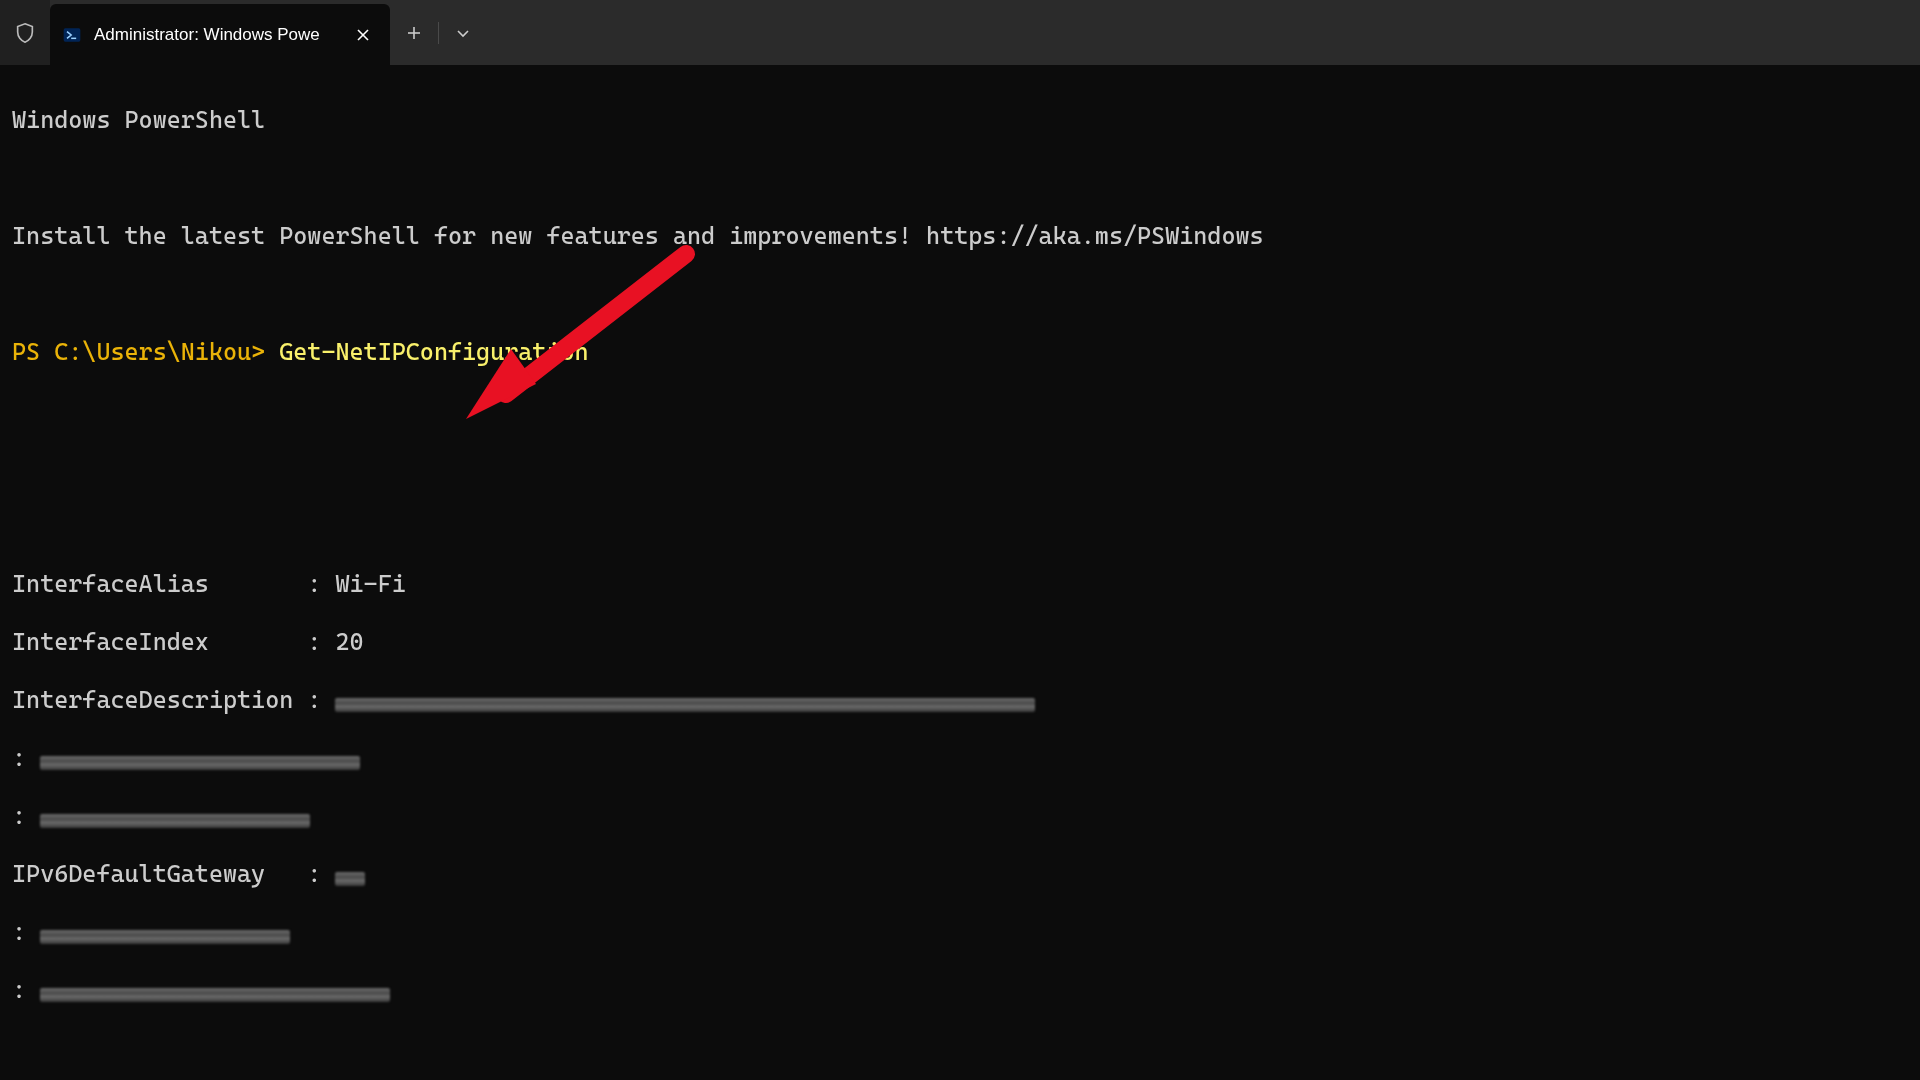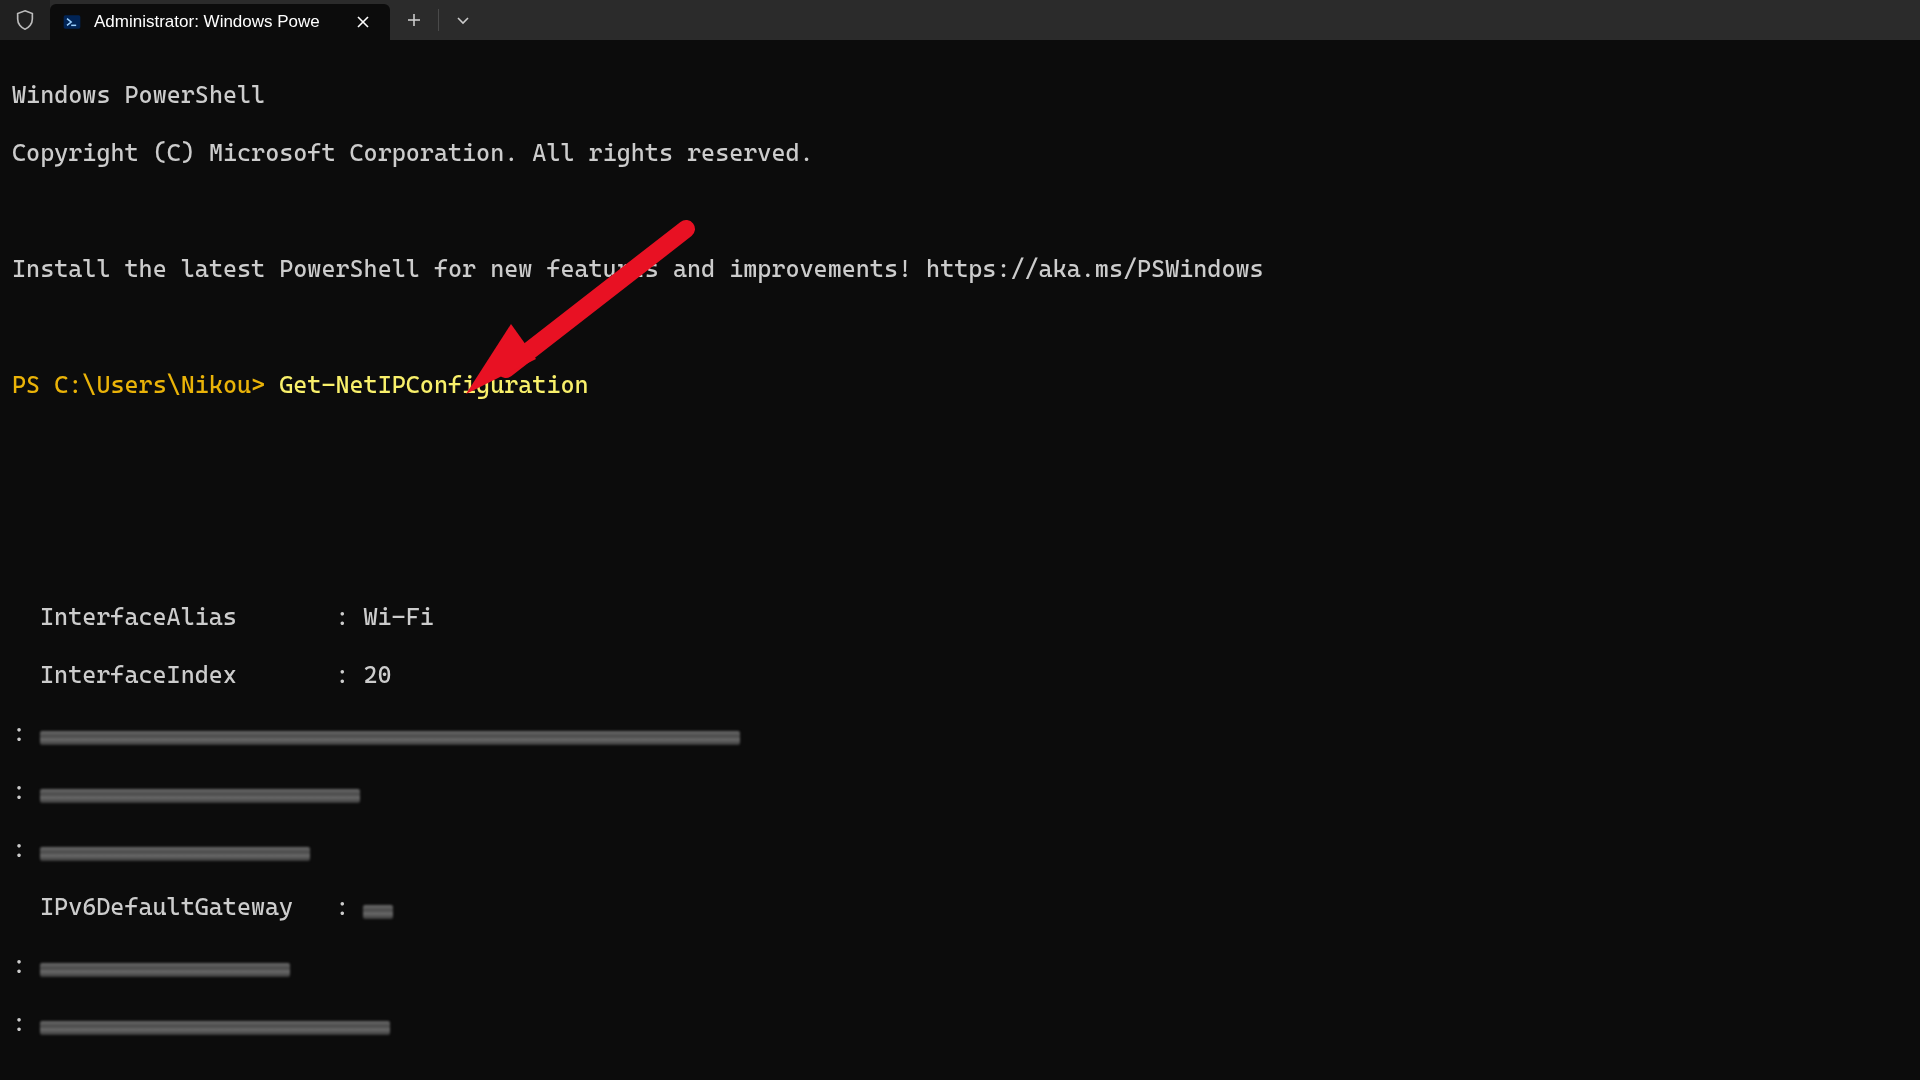--- a/index.html
+++ b/index.html
@@ -6,21 +6,21 @@
   html, body {
     width: 1920px;
     height: 1080px;
     background: #0c0c0c;
     font-family: Consolas, 'Cascadia Mono', monospace;
     color: #cccccc;
     overflow: hidden;
   }
   
   .titlebar {
-    height: 40px;
+    height: 65px;
     background: #2b2b2b;
     display: flex;
     align-items: stretch;
     user-select: none;
   }
   .shield-wrap {
     width: 50px;
     display: flex;
     align-items: center;
     justify-content: center;
@@ -79,21 +79,21 @@
     padding: 12px 12px;
     font-size: 24px;
     line-height: 29px;
     white-space: pre;
     position: relative;
   }
   .cmd { color: #f9f06b; } 
   .prompt { color: #eab308; }
 
   .row { display: flex; }
-  .key { width: 21ch; margin-left: 28px; }   
+  .key { width: 21ch; }   
   .colon { width: 2ch; }  
   .val { }
 
   
   .redact {
     display: inline-block;
     height: 14px;
     background: linear-gradient(#6a6a6a, #4a4a4a 40%, #6a6a6a 60%, #3a3a3a);
     filter: blur(1.2px);
     border-radius: 2px;
@@ -148,32 +148,31 @@
     <div class="chrome-btn">
       <svg width="14" height="14" viewBox="0 0 14 14">
         <polyline points="2,5 7,10 12,5" fill="none" stroke="#cccccc" stroke-width="1.6"></polyline>
       </svg>
     </div>
   </div>
 </div>
 
 <div class="term">
 <div>Windows PowerShell</div>
-<div>Copyright (C) Microsoft Corporation. All rights reserved.</div>
 <div>&nbsp;</div>
 <div>Install the latest PowerShell for new features and improvements! https://aka.ms/PSWindows</div>
 <div>&nbsp;</div>
 <div><span class="prompt">PS C:\Users\Nikou&gt; </span><span class="cmd">Get-NetIPConfiguration</span></div>
 <div>&nbsp;</div>
 <div>&nbsp;</div>
 
 
 <div class="row"><span class="key">InterfaceAlias</span><span class="colon">: </span><span class="val">Wi-Fi</span></div>
 <div class="row"><span class="key">InterfaceIndex</span><span class="colon">: </span><span class="val">20</span></div>
-<div class="row"><span class="colon">: </span><span class="val"><span class="redact" style="width:700px"></span></span></div>
+<div class="row"><span class="key">InterfaceDescription</span><span class="colon">: </span><span class="val"><span class="redact" style="width:700px"></span></span></div>
 <div class="row"><span class="colon">: </span><span class="val"><span class="redact" style="width:320px"></span></span></div>
 <div class="row"><span class="colon">: </span><span class="val"><span class="redact" style="width:270px"></span></span></div>
 <div class="row"><span class="key">IPv6DefaultGateway</span><span class="colon">: </span><span class="val"><span class="redact" style="width:30px"></span></span></div>
 <div class="row"><span class="colon">: </span><span class="val"><span class="redact" style="width:250px"></span></span></div>
 <div class="row"><span class="colon">: </span><span class="val"><span class="redact" style="width:350px"></span></span></div>
 <div class="row"><span class="key"> </span><span class="colon">  </span><span class="val"></span></div>
 
 
 
 

